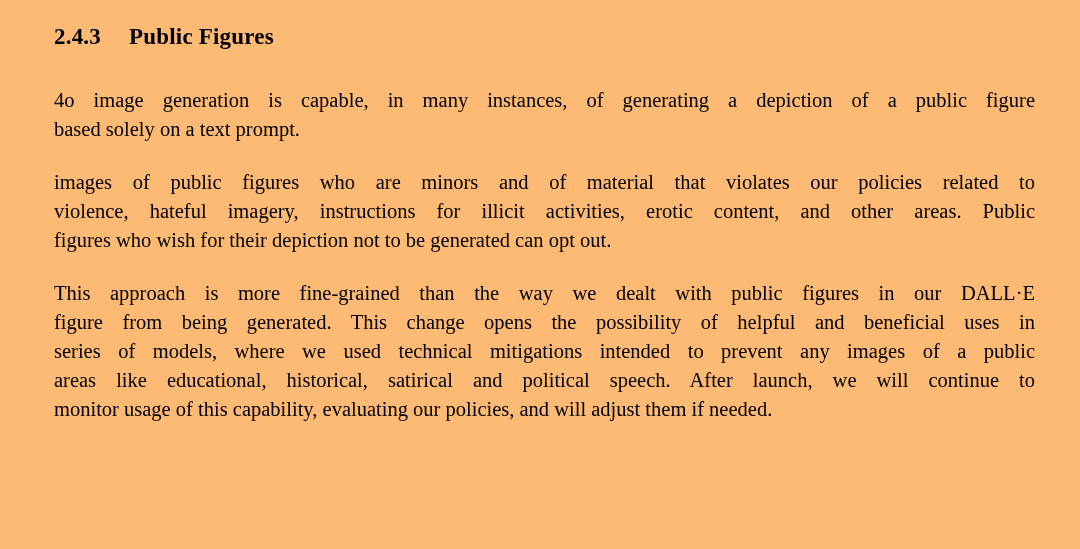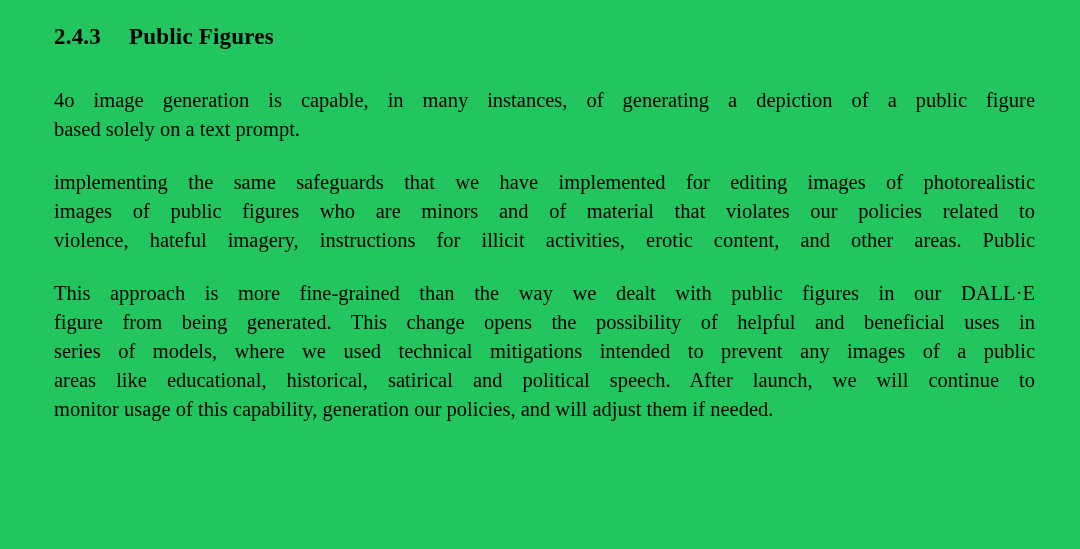--- a/index.html
+++ b/index.html
@@ -5,21 +5,21 @@
   html, body {
     margin: 0;
     padding: 0;
     background: #ffffff;
   }
   .page {
     position: relative;
     width: 1080px;
     height: 549px;
     box-sizing: border-box;
-    background: #22c55e;
+    background: #fdba74;
     color: #000000;
     padding: 22px 45px 0 54px;
     overflow: hidden;
     font-family: "Liberation Serif", "DejaVu Serif", serif;
   }
   .section-heading {
     font-size: 23px;
     line-height: 30px;
     font-weight: bold;
     margin: 0 0 34px 0;
@@ -54,25 +54,25 @@
 <div class="page">
   <h2 class="section-heading">
     <span class="section-number">2.4.3</span><span class="section-title">Public Figures</span>
   </h2>
   <div>
       <div class="para">
         <div class="line">4o image generation is capable, in many instances, of generating a depiction of a public figure</div>
         <div class="line last">based solely on a text prompt.</div>
       </div>
       <div class="para">
-        <div class="line">implementing the same safeguards that we have implemented for editing images of photorealistic</div>
         <div class="line">images of public figures who are minors and of material that violates our policies related to</div>
         <div class="line">violence, hateful imagery, instructions for illicit activities, erotic content, and other areas. Public</div>
+        <div class="line last">figures who wish for their depiction not to be generated can opt out.</div>
       </div>
       <div class="para">
         <div class="line">This approach is more fine-grained than the way we dealt with public figures in our DALL·E</div>
         <div class="line">figure from being generated. This change opens the possibility of helpful and beneficial uses in</div>
         <div class="line">series of models, where we used technical mitigations intended to prevent any images of a public</div>
         <div class="line">areas like educational, historical, satirical and political speech. After launch, we will continue to</div>
-        <div class="line last">monitor usage of this capability, generation our policies, and will adjust them if needed.</div>
+        <div class="line last">monitor usage of this capability, evaluating our policies, and will adjust them if needed.</div>
       </div>
     </div>
 </div>
 
 </body></html>

